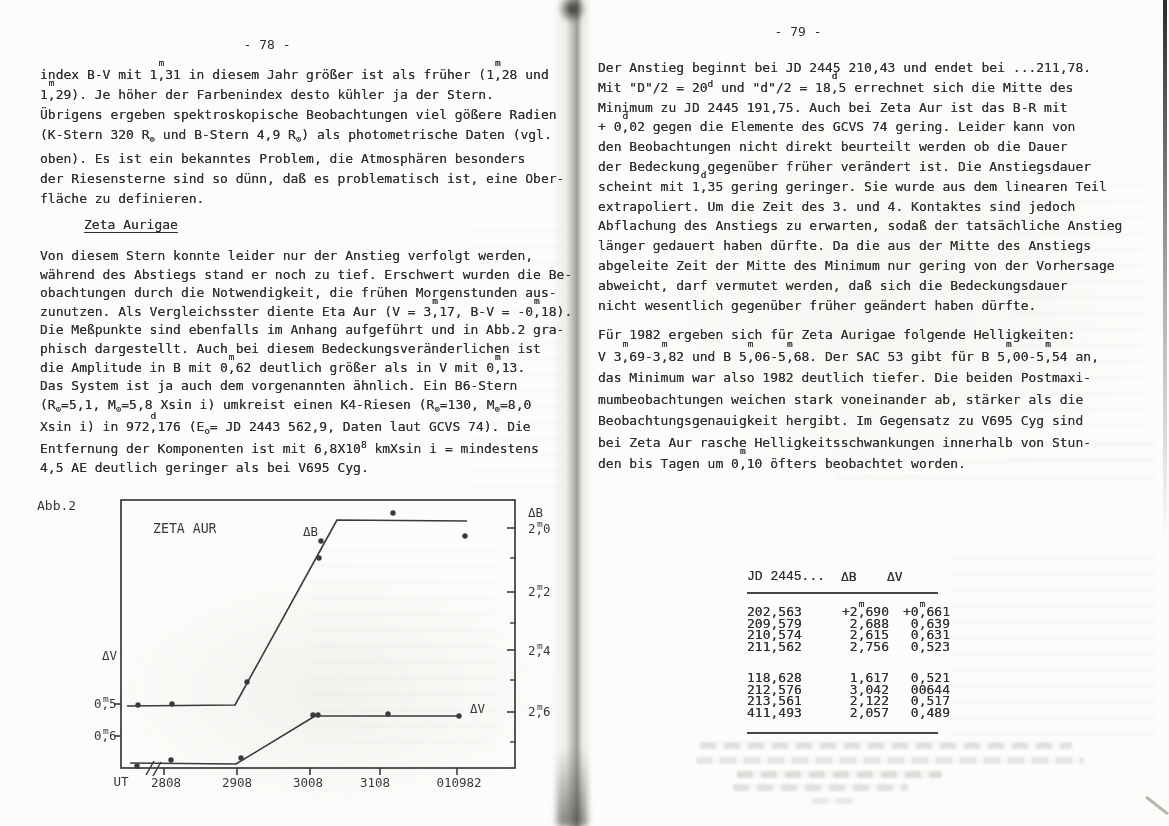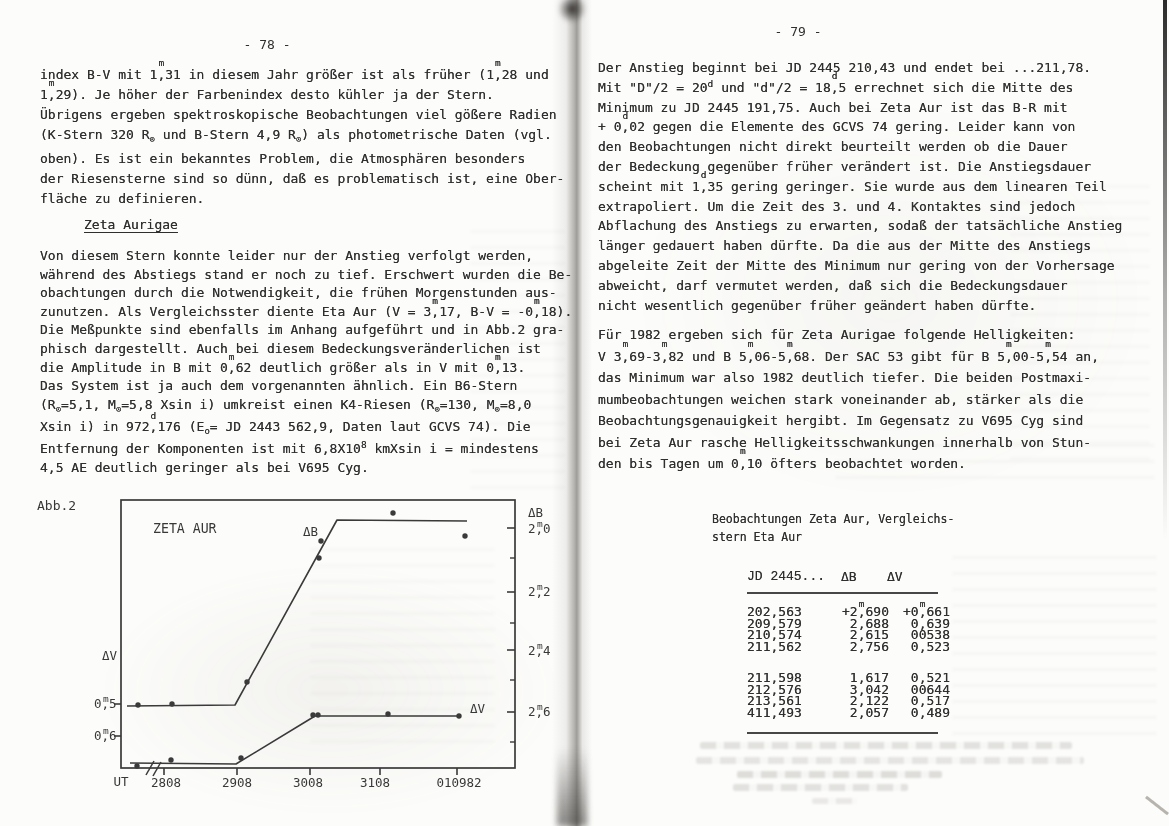--- a/index.html
+++ b/index.html
@@ -130,21 +130,20 @@
         <text x="375" y="777" font-size="12.5" text-anchor="middle">3108</text>
         <text x="459" y="777" font-size="12.5" text-anchor="middle">010982</text>
       </svg>
   </div>
 
   <div class="abs" style="left:560px;top:0;width:609px;height:826px;">
     <div class="pgnum" style="left:210px;top:24px;width:56px;">- 79 -</div>
     <div class="txt" style="left:38px;top:58px;line-height:19.8px;">Der Anstieg beginnt bei JD 2445 210,43 und endet bei ...211,78.<br>Mit "D"/2 = 20<sup class="sp">d</sup> und "d"/2 = 18<span class="mg">,<i>d</i></span>5 errechnet sich die Mitte des<br>Minimum zu JD 2445 191,75. Auch bei Zeta Aur ist das B-R mit<br>+ 0<span class="mg">,<i>d</i></span>02 gegen die Elemente des GCVS 74 gering. Leider kann von<br>den Beobachtungen nicht direkt beurteilt werden ob die Dauer<br>der Bedeckung gegenüber früher verändert ist. Die Anstiegsdauer<br>scheint mit 1<span class="mg">,<i>d</i></span>35 gering geringer. Sie wurde aus dem linearen Teil<br>extrapoliert. Um die Zeit des 3. und 4. Kontaktes sind jedoch<br>Abflachung des Anstiegs zu erwarten, sodaß der tatsächliche Anstieg<br>länger gedauert haben dürfte. Da die aus der Mitte des Anstiegs<br>abgeleite Zeit der Mitte des Minimum nur gering von der Vorhersage<br>abweicht, darf vermutet werden, daß sich die Bedeckungsdauer<br>nicht wesentlich gegenüber früher geändert haben dürfte.</div>
     <div class="txt" style="left:38px;top:324px;line-height:21.5px;">Für 1982 ergeben sich für Zeta Aurigae folgende Helligkeiten:<br>V 3<span class="mg">,<i>m</i></span>69-3<span class="mg">,<i>m</i></span>82 und B 5<span class="mg">,<i>m</i></span>06-5<span class="mg">,<i>m</i></span>68. Der SAC 53 gibt für B 5<span class="mg">,<i>m</i></span>00-5<span class="mg">,<i>m</i></span>54 an,<br>das Minimum war also 1982 deutlich tiefer. Die beiden Postmaxi-<br>mumbeobachtungen weichen stark voneinander ab, stärker als die<br>Beobachtungsgenauigkeit hergibt. Im Gegensatz zu V695 Cyg sind<br>bei Zeta Aur rasche Helligkeitsschwankungen innerhalb von Stun-<br>den bis Tagen um 0<span class="mg">,<i>m</i></span>10 öfters beobachtet worden.</div>
 
-    <div class="cap" style="left:152px;top:510px;">Beobachtungen Zeta Aur, Vergleichs-<br>stern Eta Aur</div>
 
     <div class="thead" style="left:187px;top:570px;">
       <span class="th1">JD 2445...</span>
       <span class="th2">ΔB</span>
       <span class="th3">ΔV</span>
     </div>
     <div class="rule" style="left:187px;top:592px;width:191px;"></div>
 
     <div class="tbody" style="left:187px;top:606px;">
       <div class="trow">
@@ -153,31 +152,31 @@
           <span class="c3">+0<span class="mg">,<i>m</i></span>661</span>
         </div>
       <div class="trow">
           <span class="c1">209,579</span>
           <span class="c2">2,688</span>
           <span class="c3">0,639</span>
         </div>
       <div class="trow">
           <span class="c1">210,574</span>
           <span class="c2">2,615</span>
-          <span class="c3">00538</span>
+          <span class="c3">0,631</span>
         </div>
       <div class="trow">
           <span class="c1">211,562</span>
           <span class="c2">2,756</span>
           <span class="c3">0,523</span>
         </div>
     </div>
     <div class="tbody" style="left:187px;top:672px;">
       <div class="trow">
-          <span class="c1">211,598</span>
+          <span class="c1">118,628</span>
           <span class="c2">1,617</span>
           <span class="c3">0,521</span>
         </div>
       <div class="trow">
           <span class="c1">212,576</span>
           <span class="c2">3,042</span>
           <span class="c3">00644</span>
         </div>
       <div class="trow">
           <span class="c1">213,561</span>

